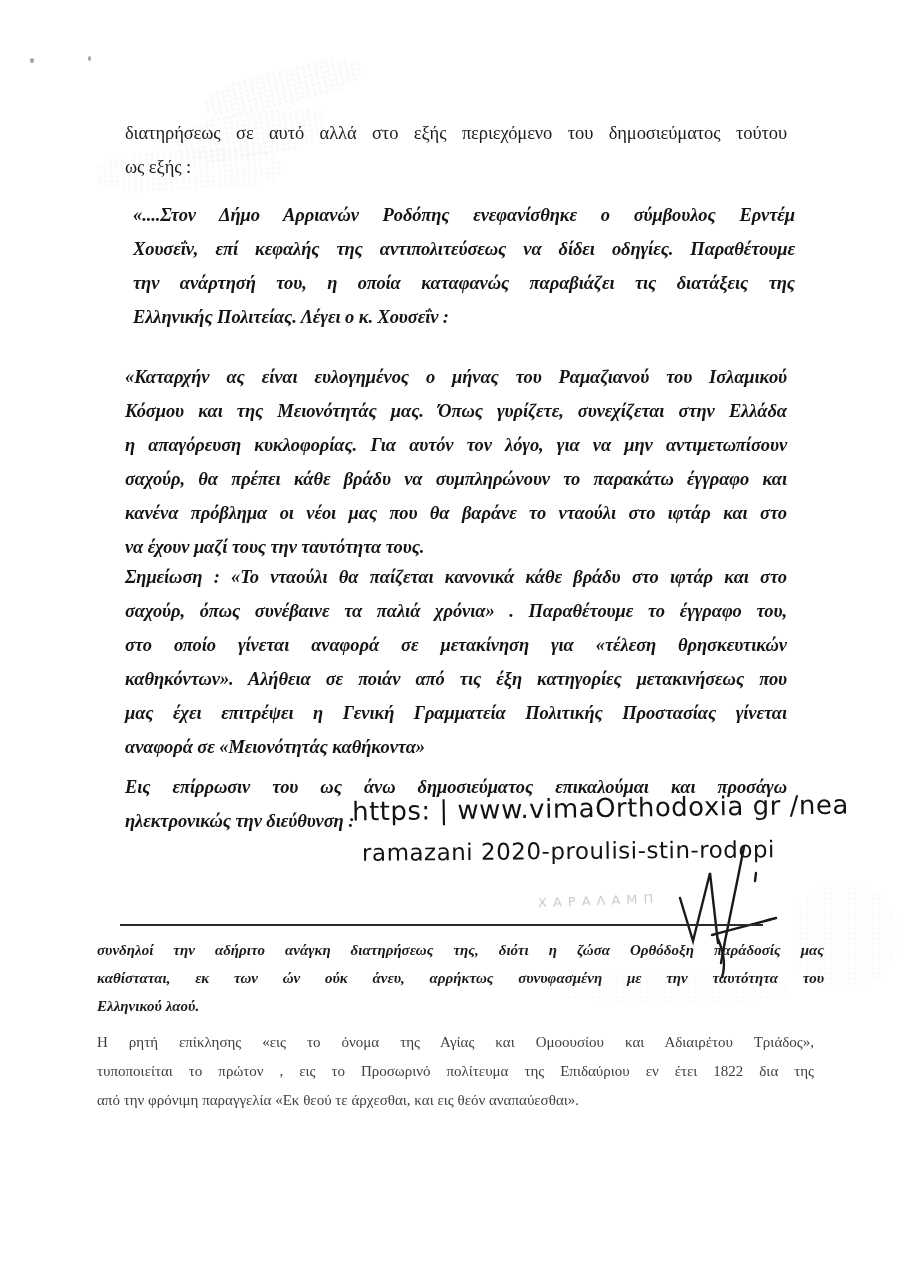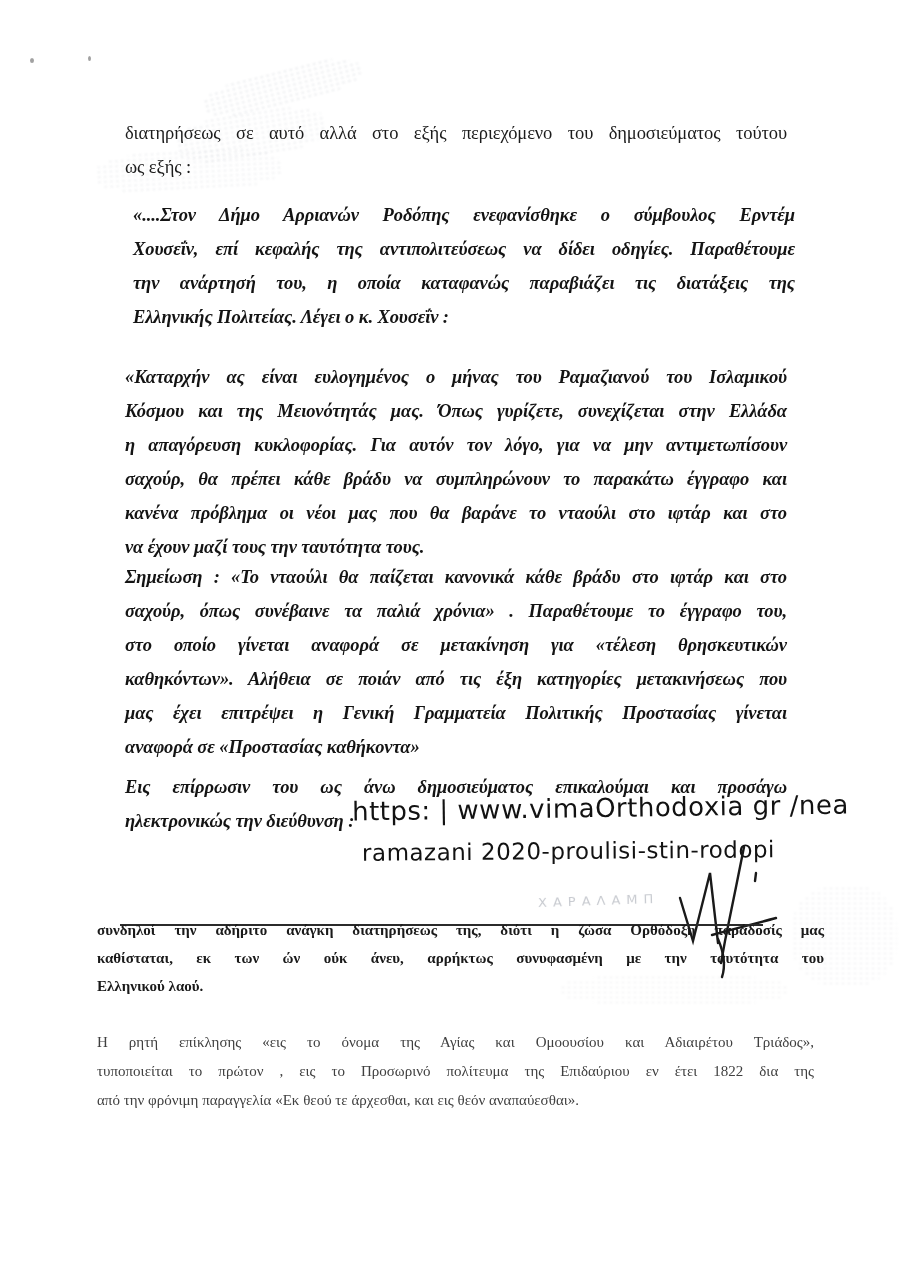--- a/index.html
+++ b/index.html
@@ -52,21 +52,21 @@
     width:643px; height:0;
     border-top:2px solid #2b2b2b;
   }
 
   
   .footnote {
     position:absolute; left:97px;
     font-size:15px; line-height:28px;
     color:#1a1a1a;
   }
-  #fn1 { top:916px; width:727px; font-weight:bold; }
+  #fn1 { top:936px; width:727px; font-weight:bold;font-style:italic; }
   #fn2 { top:1028px; width:717px; font-weight:normal; line-height:29px; color:#404040; }
   .footnote .jline { text-align:justify; text-align-last:justify; text-justify:inter-word; }
   .footnote .lline { text-align:center; text-align-last:left; }
 
   
   .smudge {
     position:absolute;
     background-image:radial-gradient(#8b93a0 0.9px, transparent 1.3px);
     background-size:6px 5px;
     filter:blur(1.3px);
@@ -127,21 +127,21 @@
     <div class="jline">κανένα πρόβλημα οι νέοι μας που θα βαράνε το νταούλι στο ιφτάρ και στο</div>
     <div class="lline">να έχουν μαζί τους την ταυτότητα τους.</div>
   </div>
 
   <div class="para quote" id="p4">
     <div class="jline">Σημείωση : «Το νταούλι θα παίζεται κανονικά κάθε βράδυ στο ιφτάρ και στο</div>
     <div class="jline">σαχούρ, όπως συνέβαινε τα παλιά χρόνια» . Παραθέτουμε το έγγραφο του,</div>
     <div class="jline">στο οποίο γίνεται αναφορά σε μετακίνηση για «τέλεση θρησκευτικών</div>
     <div class="jline">καθηκόντων». Αλήθεια σε ποιάν από τις έξη κατηγορίες μετακινήσεως που</div>
     <div class="jline">μας έχει επιτρέψει η Γενική Γραμματεία Πολιτικής Προστασίας γίνεται</div>
-    <div class="lline">αναφορά σε «Προστασίας καθήκοντα»</div>
+    <div class="lline">αναφορά σε «Μειονότητάς καθήκοντα»</div>
   </div>
 
   <div class="para quote" id="p5">
     <div class="jline">Εις επίρρωσιν του ως άνω δημοσιεύματος επικαλούμαι και προσάγω</div>
     <div class="lline">ηλεκτρονικώς την διεύθυνση :</div>
   </div>
 
   <div class="handwriting" id="hw1">https: | www.vimaOrthodoxia gr /nea</div>
   <div class="handwriting" id="hw2">ramazani 2020-proulisi-stin-rodopi</div>
 

